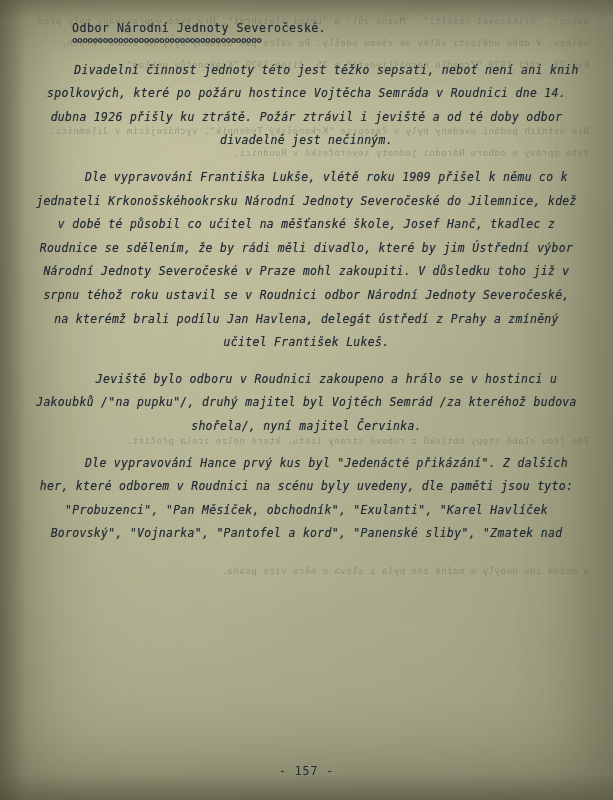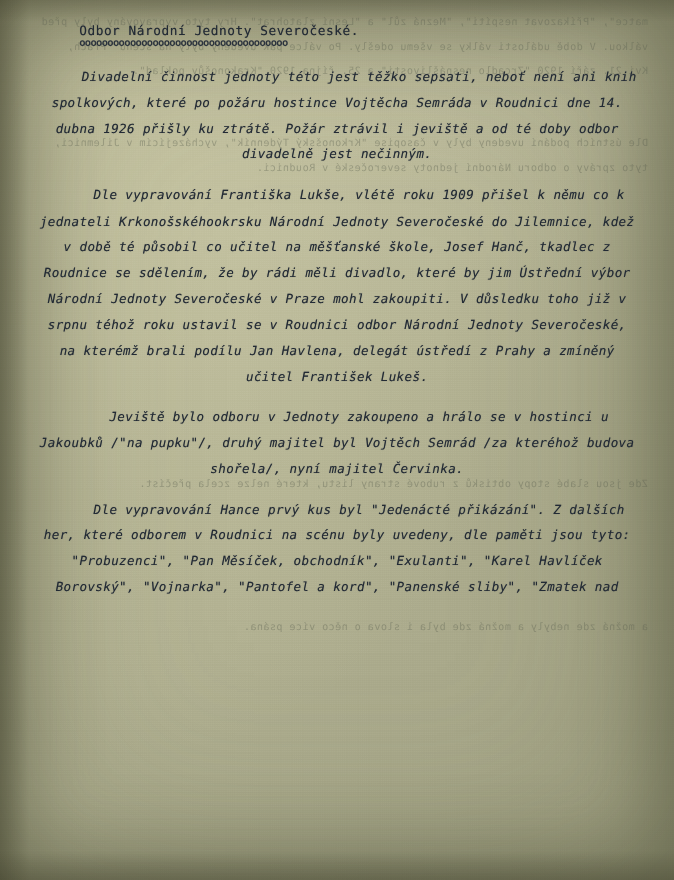--- a/index.html
+++ b/index.html
@@ -167,24 +167,25 @@
   <div class="content">
 
 
     <div class="subheading-block">
       <span class="subheading typed">Odbor Národní Jednoty Severočeské.</span>
       <span class="subheading-underline">ooooooooooooooooooooooooooooooooooooo</span>
     </div>
 
     <p class="typed para first">Divadelní činnost jednoty této jest těžko sepsati, neboť není ani knih spolkových, které po požáru hostince Vojtěcha Semráda v Roudnici dne 14. dubna 1926 přišly ku ztrátě. Požár ztrávil i jeviště a od té doby odbor divadelně jest nečinným.</p>
     <p class="typed para">Dle vypravování Františka Lukše, vlétě roku 1909 přišel k němu co k jednateli Krkonošskéhookrsku Národní Jednoty Severočeské do Jilemnice, kdež v době té působil co učitel na měšťanské škole, Josef Hanč, tkadlec z Roudnice se sdělením, že by rádi měli divadlo, které by jim Ústřední výbor Národní Jednoty Severočeské v Praze mohl zakoupiti. V důsledku toho již v srpnu téhož roku ustavil se v Roudnici odbor Národní Jednoty Severočeské, na kterémž brali podílu Jan Havlena, delegát ústředí z Prahy a zmíněný učitel František Lukeš.</p>
-    <p class="typed para">Jeviště bylo odboru v Jednoty zakoupeno a hrálo se v hostinci u Jakoubků /"na pupku"/, druhý majitel byl Vojtěch Semrád /za kteréhož budova shořela/, nyní majitel Červinka.</p>
+    <p class="typed para">Jeviště bylo odboru v Roudnici zakoupeno a hrálo se v hostinci u Jakoubků /"na pupku"/, druhý majitel byl Vojtěch Semrád /za kteréhož budova shořela/, nyní majitel Červinka.</p>
     <p class="typed para">Dle vypravování Hance prvý kus byl "Jedenácté přikázání". Z dalších her, které odborem v Roudnici na scénu byly uvedeny, dle paměti jsou tyto: "Probuzenci", "Pan Měsíček, obchodník", "Exulanti", "Karel Havlíček Borovský", "Vojnarka", "Pantofel a kord", "Panenské sliby", "Zmatek nad</p>
 
   </div>
 
+  <div class="folio">- 157 -</div>
 
   <div class="grain"></div>
   <div class="vignette"></div>
   <div class="edge-dark-left"></div>
   <div class="edge-dark-bottom"></div>
   <div class="edge-dark-top"></div>
 </div>
 
 </body></html>

